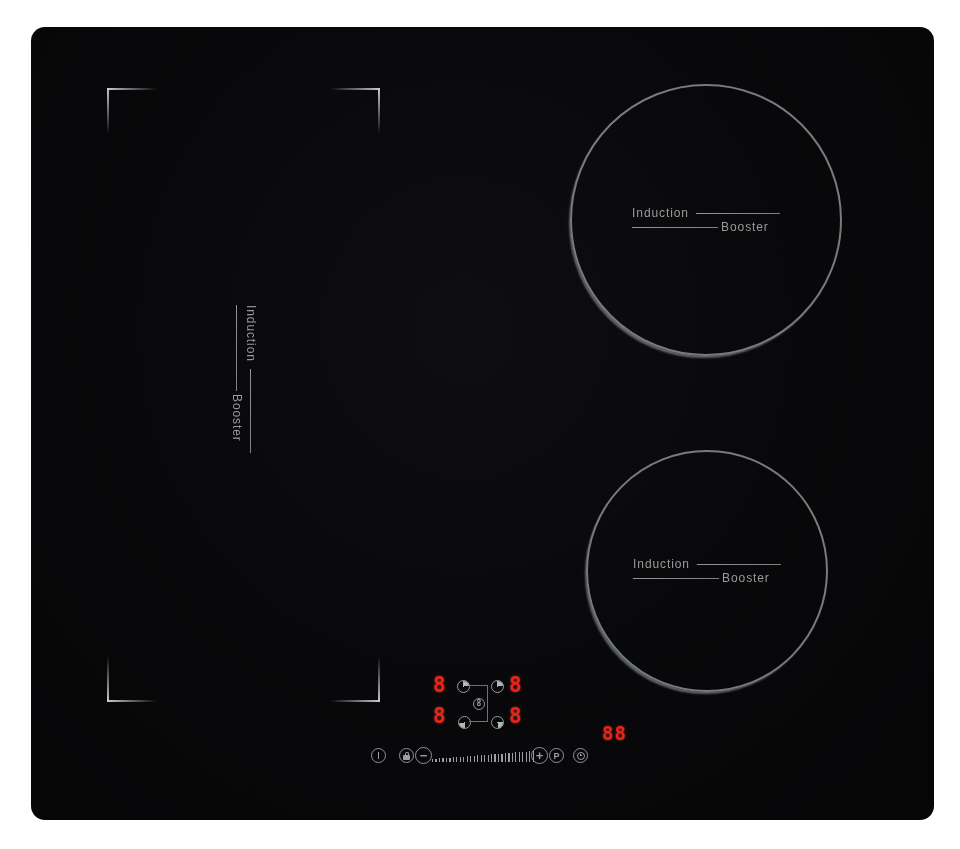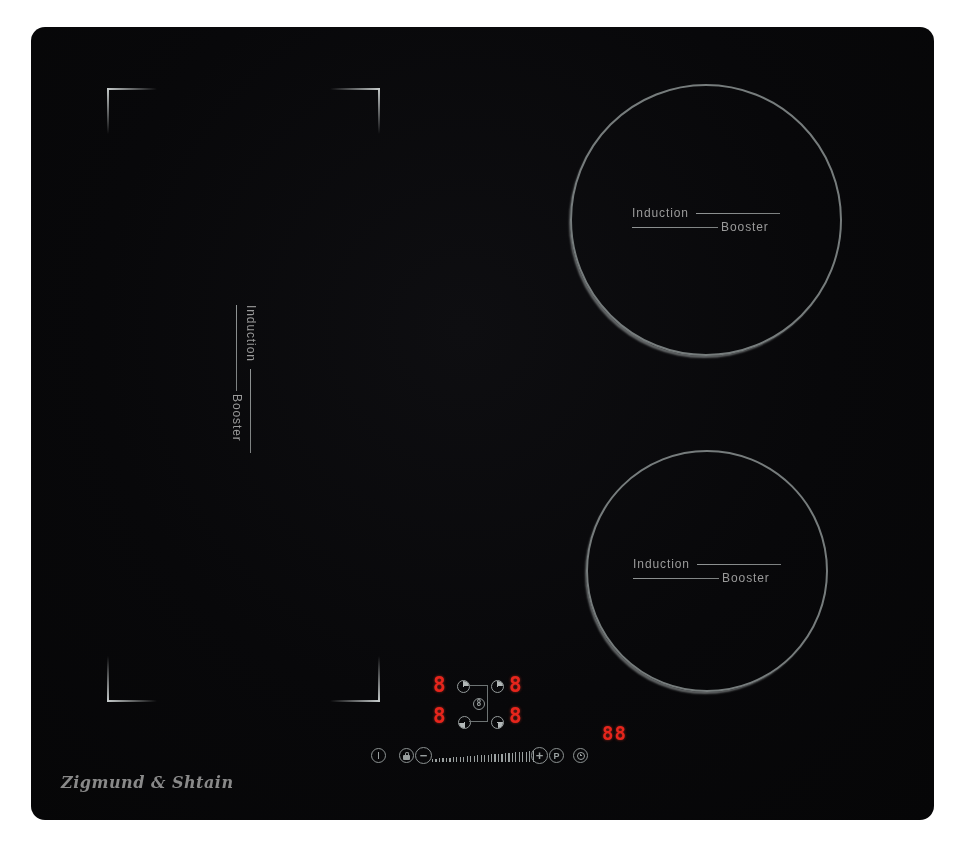--- a/index.html
+++ b/index.html
@@ -201,15 +201,14 @@
         <span class="tick" style="height: 10.4px;"></span>
         <span class="tick" style="height: 10.7px;"></span>
         <span class="tick" style="height: 11px;"></span>
       </div>
     <div class="btn d16" style="left:500px;top:720px;">+</div>
     <div class="btn d14 plab" style="left:518px;top:721px;">P</div>
     <div class="btn d14" style="left:542px;top:721px;">
       <span class="clock"></span>
     </div>
 
-    <div class="logo">Zigmund &amp; Shtain</div>
   </div>
 </div>
 
 </body></html>

